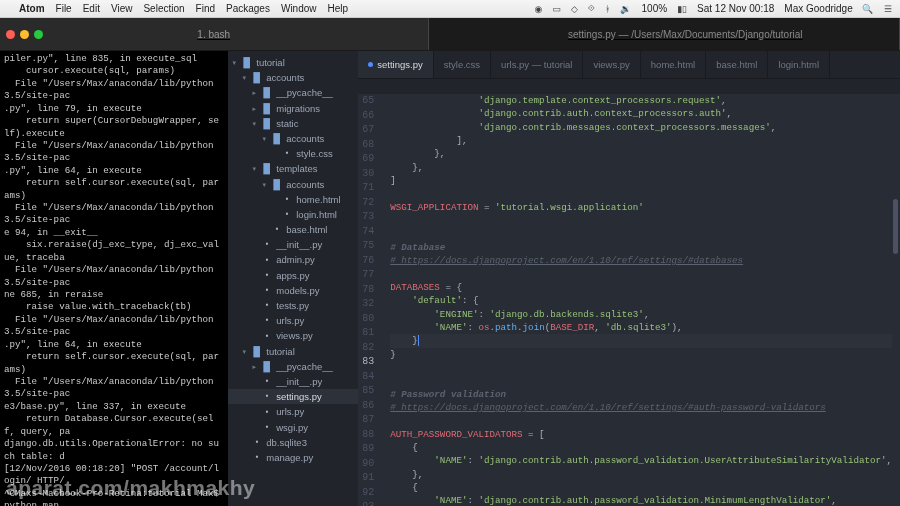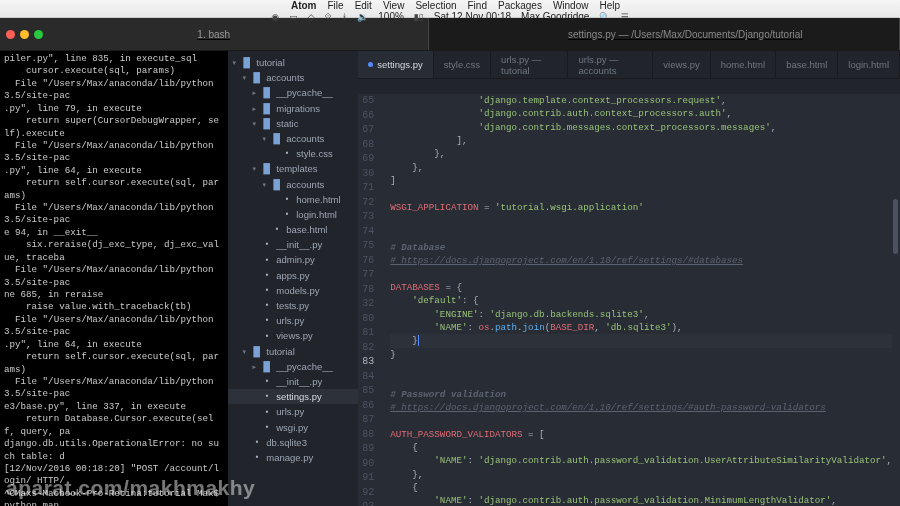--- a/index.html
+++ b/index.html
@@ -18,21 +18,20 @@
       height: 18px;
       background: linear-gradient(#f5f5f5, #e8e8e8);
       border-bottom: 1px solid #ccc;
       display: flex;
       align-items: center;
       padding: 0 8px;
       font-family: -apple-system, 'Helvetica Neue', sans-serif;
       font-size: 10px;
       color: #222;
       justify-content: space-between;
-      flex-direction: column;
     }
     .menubar-left { display: flex; align-items: center; gap: 11px; }
     .menubar-right { display: flex; align-items: center; gap: 10px; }
     .apple-logo { font-size: 12px; }
     .menu-item { cursor: default; }
     .menu-bold { font-weight: 600; }
     .status-icon { font-size: 9px; color: #444; }
     
     
     .window-tabs {
@@ -411,23 +410,20 @@
       <div class="file-tabs" id="file-tabs">
           <div class="file-tab active">
             <span class="tab-dot"></span>
             <span>settings.py</span>
           </div>
           <div class="file-tab">
             <span>style.css</span>
           </div>
           <div class="file-tab">
             <span>urls.py — tutorial</span>
-          </div>
-          <div class="file-tab">
-            <span>urls.py — accounts</span>
           </div>
           <div class="file-tab">
             <span>views.py</span>
           </div>
           <div class="file-tab">
             <span>home.html</span>
           </div>
           <div class="file-tab">
             <span>base.html</span>
           </div>

